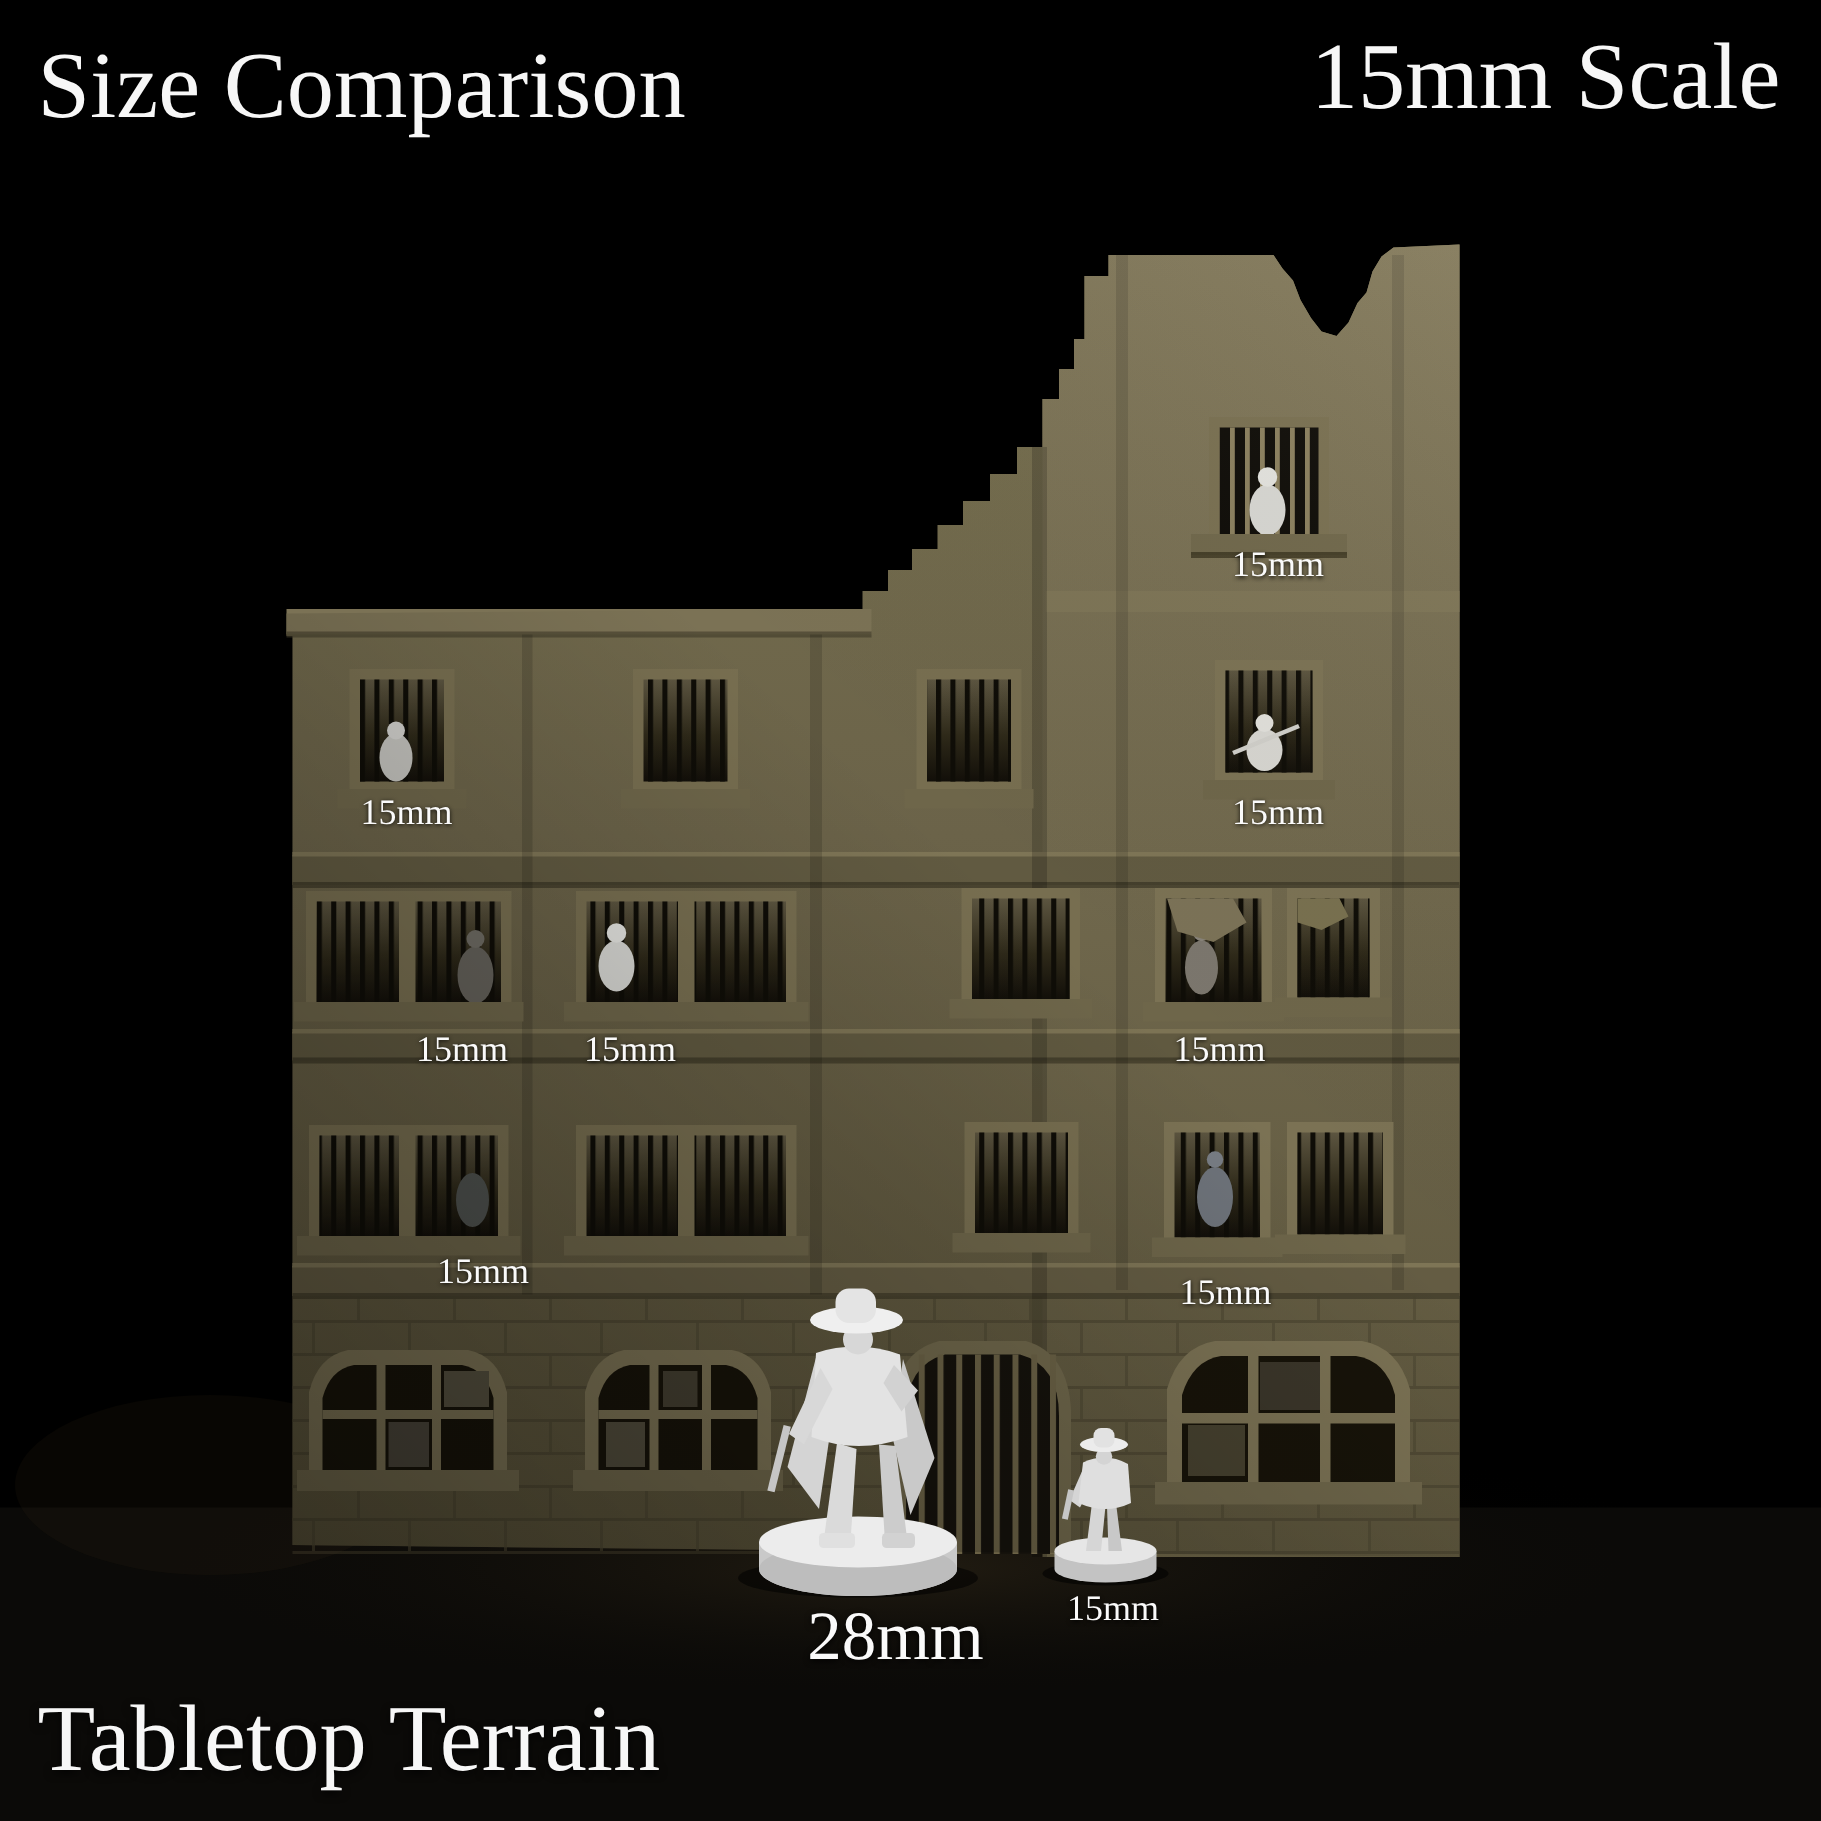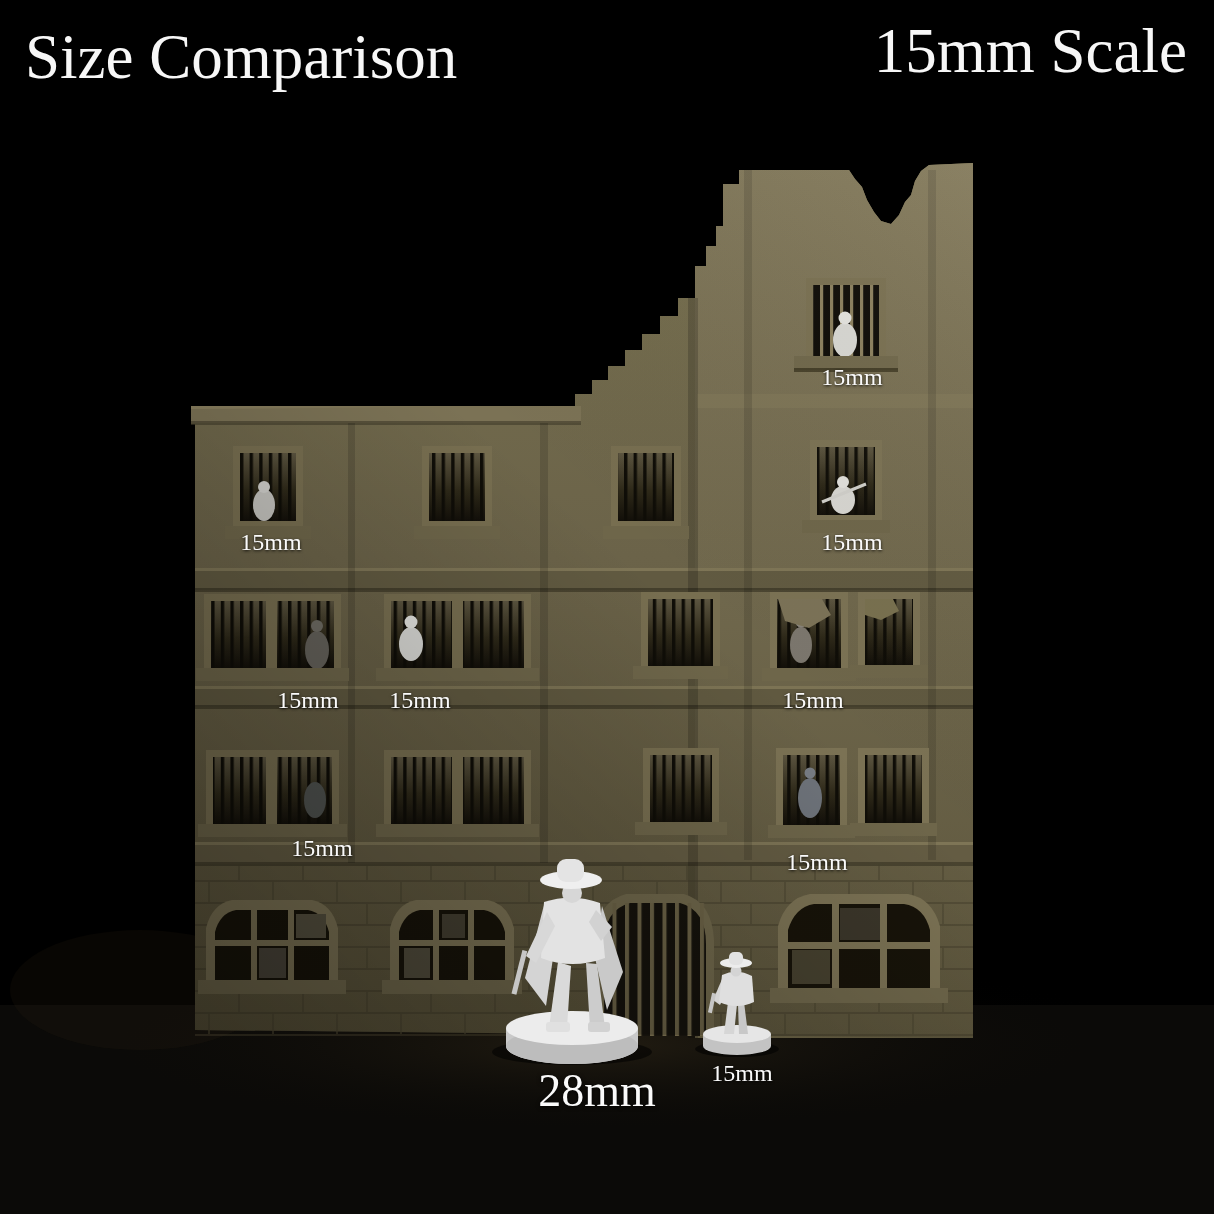--- a/index.html
+++ b/index.html
@@ -299,20 +299,21 @@
     <path d="M744,1002 L748,1034 L739,1034 L738,1004 Z" fill="#c8c8c8"></path>
     <path d="M722,975 Q737,968 752,976 L754,1002 Q737,1010 719,1002 Z" fill="#dfdfdf"></path>
     <circle cx="736" cy="971" r="5.5" fill="#d4d4d4"></circle>
     <ellipse cx="736" cy="963" rx="16" ry="5" fill="#ececec"></ellipse>
     <rect x="729" y="952" width="14" height="13" rx="5" fill="#e2e2e2"></rect>
   </g>
 </svg>
 
 <div class="title" style="left:25px;top:26px;">Size Comparison</div>
 <div class="title" style="right:27px;top:20px;">15mm Scale</div>
+<div class="title" style="left:25px;top:1128px;">Tabletop Terrain</div>
 
 <span class="scale-label" style="left:852px;top:365px;">15mm</span>
 <span class="scale-label" style="left:271px;top:530px;">15mm</span>
 <span class="scale-label" style="left:852px;top:530px;">15mm</span>
 <span class="scale-label" style="left:308px;top:688px;">15mm</span>
 <span class="scale-label" style="left:420px;top:688px;">15mm</span>
 <span class="scale-label" style="left:813px;top:688px;">15mm</span>
 <span class="scale-label" style="left:322px;top:836px;">15mm</span>
 <span class="scale-label" style="left:817px;top:850px;">15mm</span>
 

